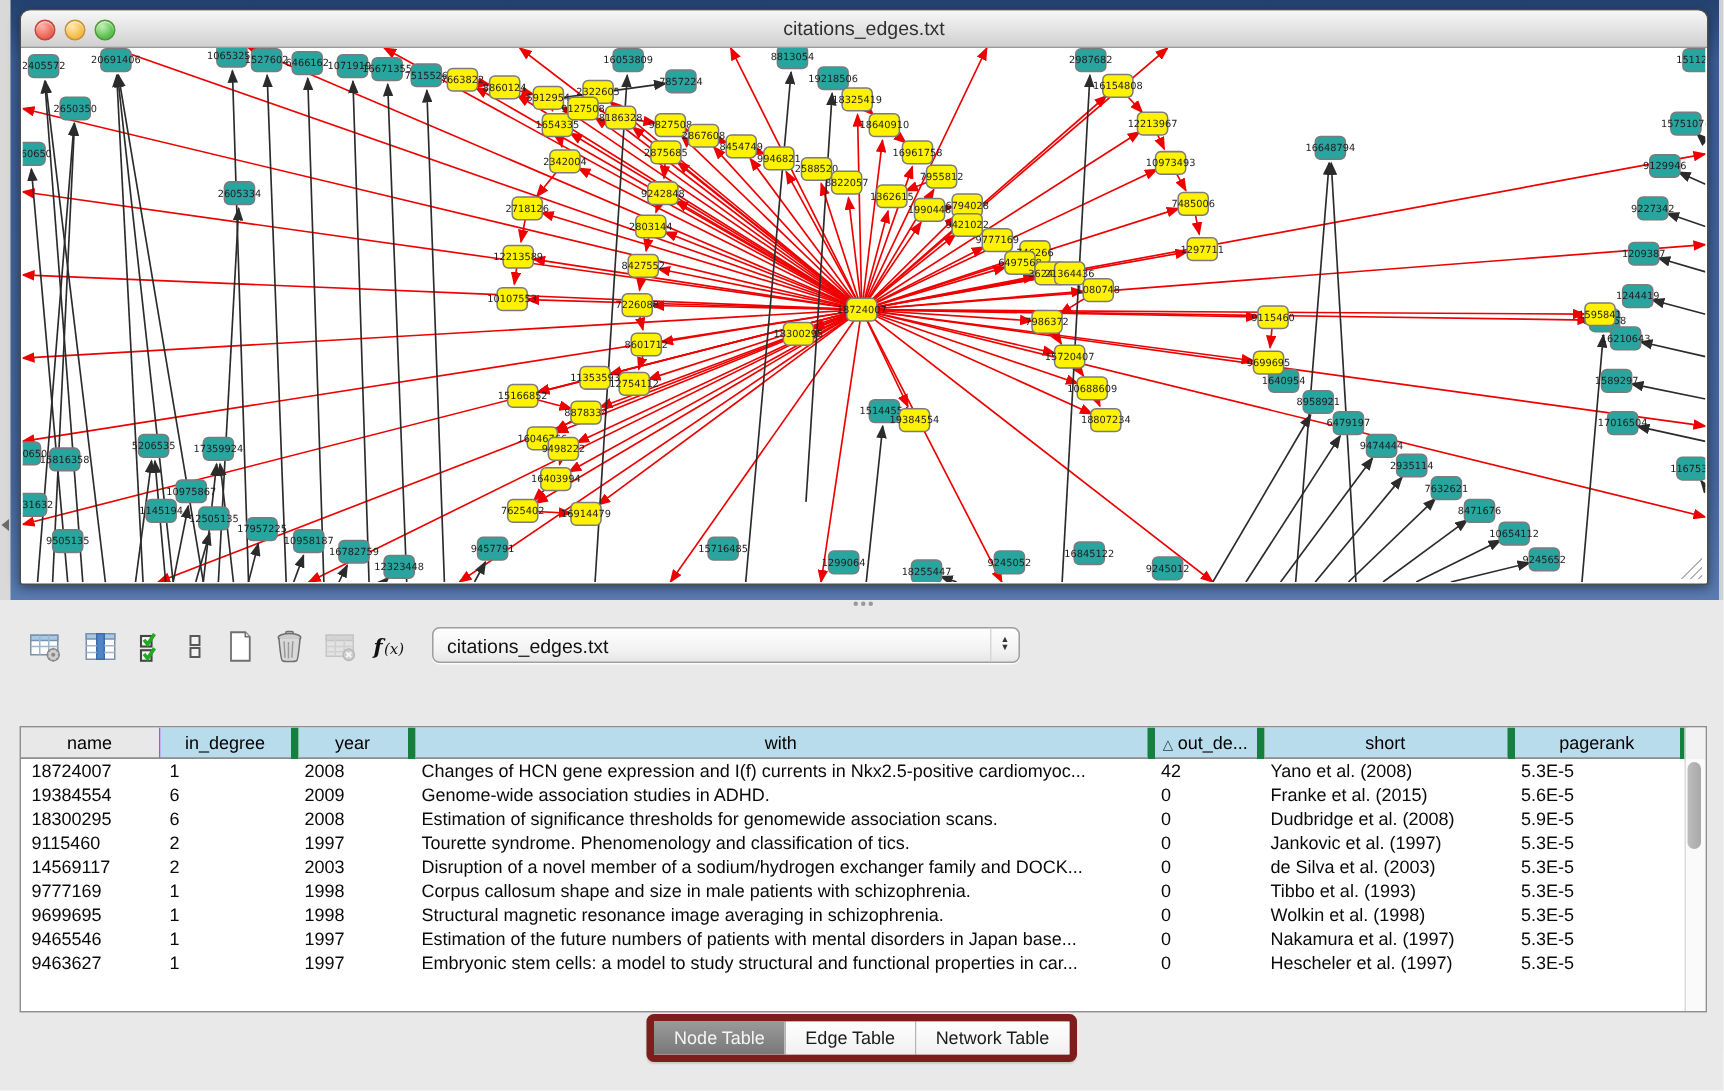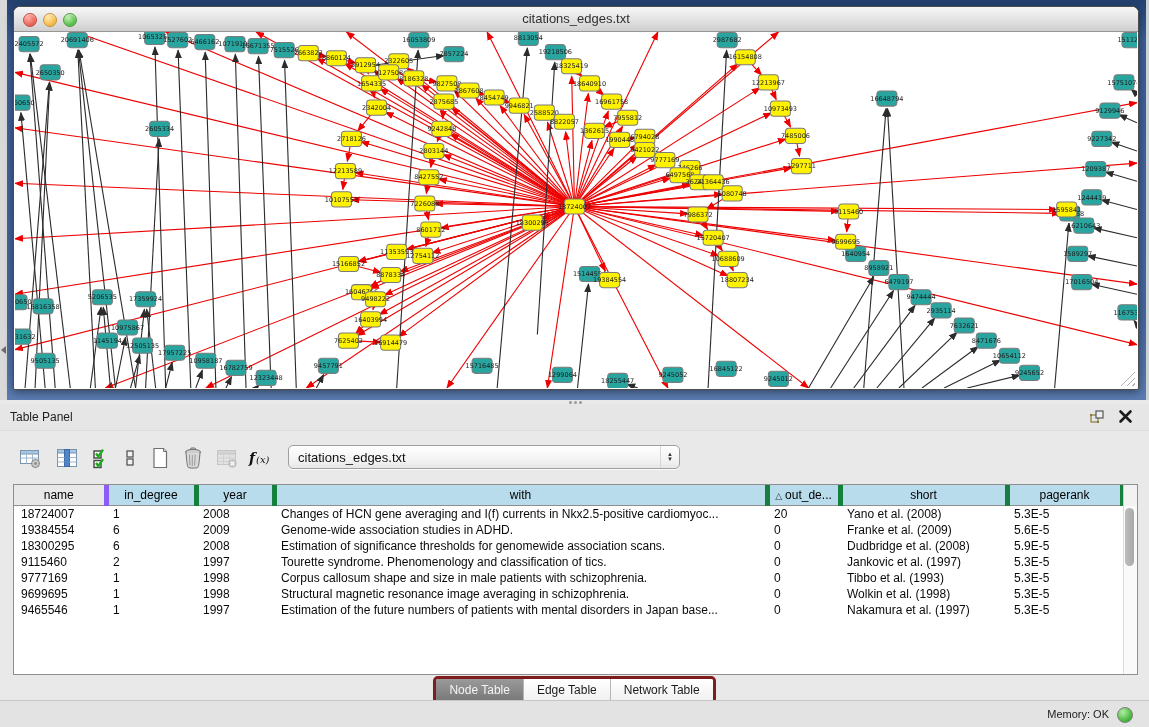--- a/index.html
+++ b/index.html
@@ -41,29 +41,29 @@
   .toolbar{position:relative;height:54px;}
   .tool-btn{position:absolute;top:12px;width:28px;height:30px;display:flex;align-items:center;justify-content:center;cursor:default;}
   .combo{position:absolute;left:288px;top:14px;width:390px;height:22px;border:1px solid #9f9f9f;border-radius:5px;background:linear-gradient(180deg,#ffffff,#f1f1f1 70%,#e6e6e6);box-shadow:0 1px 0 rgba(255,255,255,.8);display:flex;align-items:center;}
   .combo .val{flex:1;font-size:13px;color:#111;padding-left:9px;}
   .combo .stepper{width:18px;display:flex;flex-direction:column;align-items:center;line-height:5px;font-size:6px;color:#333;border-left:1px solid #d7d7d7;height:100%;justify-content:center;}
 
   .table-wrap{position:absolute;left:13px;top:80px;width:1123px;height:189px;border:1px solid #8f8f8f;background:#fff;overflow:hidden;}
   table.data{border-collapse:collapse;table-layout:fixed;width:1108px;}
   table.data th{height:20px;font-size:12px;font-weight:normal;color:#000;text-align:center;
     background:#b9dcec;border-right:5px solid #15803d;border-bottom:1px solid #8e8e8e;padding:0;overflow:hidden;white-space:nowrap;}
-  table.data th.plain{background:#e8e8e8;border-right:5px solid #8b5cf6;}
+  table.data th.plain{background:#e8e8e8;border-right:1px solid #8b5cf6;}
   table.data td{height:16px;font-size:12px;color:#0a0a0a;padding:0 0 0 7px;white-space:nowrap;overflow:hidden;border:none;}
   .sort-glyph{font-size:9px;margin-right:3px;color:#17343f;}
   .vscroll{position:absolute;right:0;top:21px;bottom:0;width:13px;background:#fafafa;border-left:1px solid #dcdcdc;}
   .vscroll .thumb{position:absolute;left:1px;top:2px;width:9px;height:58px;border-radius:5px;background:linear-gradient(90deg,#bdbdbd,#a9a9a9);}
   .scroll-corner{position:absolute;right:0;top:0;width:13px;height:21px;background:#f2f2f2;border-left:1px solid #cfcfcf;border-bottom:1px solid #8e8e8e;}
 
   .tabs-row{position:absolute;left:0;top:272px;width:1149px;height:30px;display:flex;justify-content:center;}
-  .segmented{display:inline-flex;height:22px;border:3px solid #7f1d1d;border-radius:5px;overflow:hidden;background:#fff;box-shadow:0 1px 1px rgba(0,0,0,.12);}
+  .segmented{display:inline-flex;height:22px;border:5px solid #7f1d1d;border-radius:5px;overflow:hidden;background:#fff;box-shadow:0 1px 1px rgba(0,0,0,.12);}
   .segment{display:flex;align-items:center;padding:0 13px;font-size:12px;color:#1c1c1c;background:linear-gradient(180deg,#ffffff,#f0f0f0);border-right:1px solid #b5b5b5;cursor:default;}
   .segment:last-child{border-right:none;text-align:right;}
   .segment.active{background:linear-gradient(180deg,#9a9a9a,#787878);color:#f5f5f5;}
 
   
   .status-bar{position:absolute;left:0;top:700px;width:1149px;height:27px;background:#e3e3e3;border-top:1px solid #c6c6c6;}
   .mem-label{position:absolute;right:40px;top:7px;font-size:11px;color:#1c1c1c;}
   .mem-dot{position:absolute;right:16px;top:6px;width:14px;height:14px;border-radius:50%;border:1px solid #7d7d7d;
     background:radial-gradient(circle at 35% 30%,#b3ecA4,#48ba3e 65%,#2f9a2b);}
 </style>
@@ -760,36 +760,20 @@
 
   <div class="split-handle">
     <span class="split-dots">
         <i></i>
         <i></i>
         <i></i>
       </span>
   </div>
 
   <div class="table-panel">
-    <div class="panel-header">
-      <span class="panel-title">Table Panel</span>
-      <span class="float-icon">
-        <svg width="15" height="14" viewBox="0 0 15 14">
-          <rect x="1" y="5" width="7" height="7" fill="none" stroke="#8a7a3a" stroke-width="1.2"></rect>
-          <rect x="6" y="1" width="7" height="7" fill="#efefef" stroke="#555" stroke-width="1.2"></rect>
-          <rect x="0" y="4" width="2" height="2" fill="#8a7a3a"></rect>
-            <rect x="7" y="11" width="2" height="2" fill="#8a7a3a"></rect>
-        </svg>
-      </span>
-      <span class="close-x">
-        <svg width="15" height="15" viewBox="0 0 15 15">
-          <path d="M2.5 2.5 L12.5 12.5 M12.5 2.5 L2.5 12.5" stroke="#1a1a1a" stroke-width="2.6" stroke-linecap="round"></path>
-        </svg>
-      </span>
-    </div>
 
     <div class="toolbar">
       <span class="tool-btn" style="left:16px">
         <svg width="24" height="24" viewBox="0 0 24 24">
           <rect x="2.5" y="4.5" width="18" height="13" fill="#fff" stroke="#7a93ab"></rect>
           <rect x="2.5" y="4.5" width="18" height="3.5" fill="#a6c9e8" stroke="#7a93ab"></rect>
           <path d="M8.5 4.5v13 M14.5 4.5v13 M2.5 12h18" stroke="#9db7cc" fill="none"></path>
           <circle cx="17.5" cy="17.5" r="4" fill="#cfcfcf" stroke="#8a8a8a"></circle>
           <circle cx="17.5" cy="17.5" r="1.4" fill="#8a8a8a"></circle>
           <path d="M17.5 12.8v1.4 M17.5 20.8v1.4 M13 17.5h1.4 M20.6 17.5H22 M14.3 14.3l1 1 M19.7 19.7l1 1 M20.7 14.3l-1 1 M15.3 19.7l-1 1" stroke="#8a8a8a"></path>
@@ -875,50 +859,59 @@
               <th class=""><span class="sort-glyph">△</span><span>out_de...</span></th>
               <th class=""><span>short</span></th>
               <th class=""><span>pagerank</span></th>
             </tr>
           </thead>
           <tbody>
             <tr>
               <td>18724007</td>
               <td>1</td>
               <td>2008</td>
-              <td>Changes of HCN gene averaging and I(f) currents in Nkx2.5-positive cardiomyoc...</td>
-              <td>20</td>
+              <td>Changes of HCN gene expression and I(f) currents in Nkx2.5-positive cardiomyoc...</td>
+              <td>42</td>
               <td>Yano et al. (2008)</td>
               <td>5.3E-5</td>
             </tr>
             <tr>
               <td>19384554</td>
               <td>6</td>
               <td>2009</td>
               <td>Genome-wide association studies in ADHD.</td>
               <td>0</td>
-              <td>Franke et al. (2009)</td>
+              <td>Franke et al. (2015)</td>
               <td>5.6E-5</td>
             </tr>
             <tr>
               <td>18300295</td>
               <td>6</td>
               <td>2008</td>
               <td>Estimation of significance thresholds for genomewide association scans.</td>
               <td>0</td>
               <td>Dudbridge et al. (2008)</td>
               <td>5.9E-5</td>
             </tr>
             <tr>
               <td>9115460</td>
               <td>2</td>
               <td>1997</td>
               <td>Tourette syndrome. Phenomenology and classification of tics.</td>
               <td>0</td>
               <td>Jankovic et al. (1997)</td>
+              <td>5.3E-5</td>
+            </tr>
+            <tr>
+              <td>14569117</td>
+              <td>2</td>
+              <td>2003</td>
+              <td>Disruption of a novel member of a sodium/hydrogen exchanger family and DOCK...</td>
+              <td>0</td>
+              <td>de Silva et al. (2003)</td>
               <td>5.3E-5</td>
             </tr>
             <tr>
               <td>9777169</td>
               <td>1</td>
               <td>1998</td>
               <td>Corpus callosum shape and size in male patients with schizophrenia.</td>
               <td>0</td>
               <td>Tibbo et al. (1993)</td>
               <td>5.3E-5</td>
@@ -934,34 +927,39 @@
             </tr>
             <tr>
               <td>9465546</td>
               <td>1</td>
               <td>1997</td>
               <td>Estimation of the future numbers of patients with mental disorders in Japan base...</td>
               <td>0</td>
               <td>Nakamura et al. (1997)</td>
               <td>5.3E-5</td>
             </tr>
+            <tr>
+              <td>9463627</td>
+              <td>1</td>
+              <td>1997</td>
+              <td>Embryonic stem cells: a model to study structural and functional properties in car...</td>
+              <td>0</td>
+              <td>Hescheler et al. (1997)</td>
+              <td>5.3E-5</td>
+            </tr>
           </tbody>
         </table>
       <div class="scroll-corner"></div>
       <div class="vscroll">
         <div class="thumb"></div>
       </div>
     </div>
 
     <div class="tabs-row">
       <div class="segmented" id="tabs">
           <span class="segment active">Node Table</span>
           <span class="segment">Edge Table</span>
           <span class="segment">Network Table</span>
         </div>
     </div>
   </div>
 
-  <div class="status-bar">
-    <span class="mem-label">Memory: OK</span>
-    <span class="mem-dot"></span>
-  </div>
 </div>
 
 </body></html>

